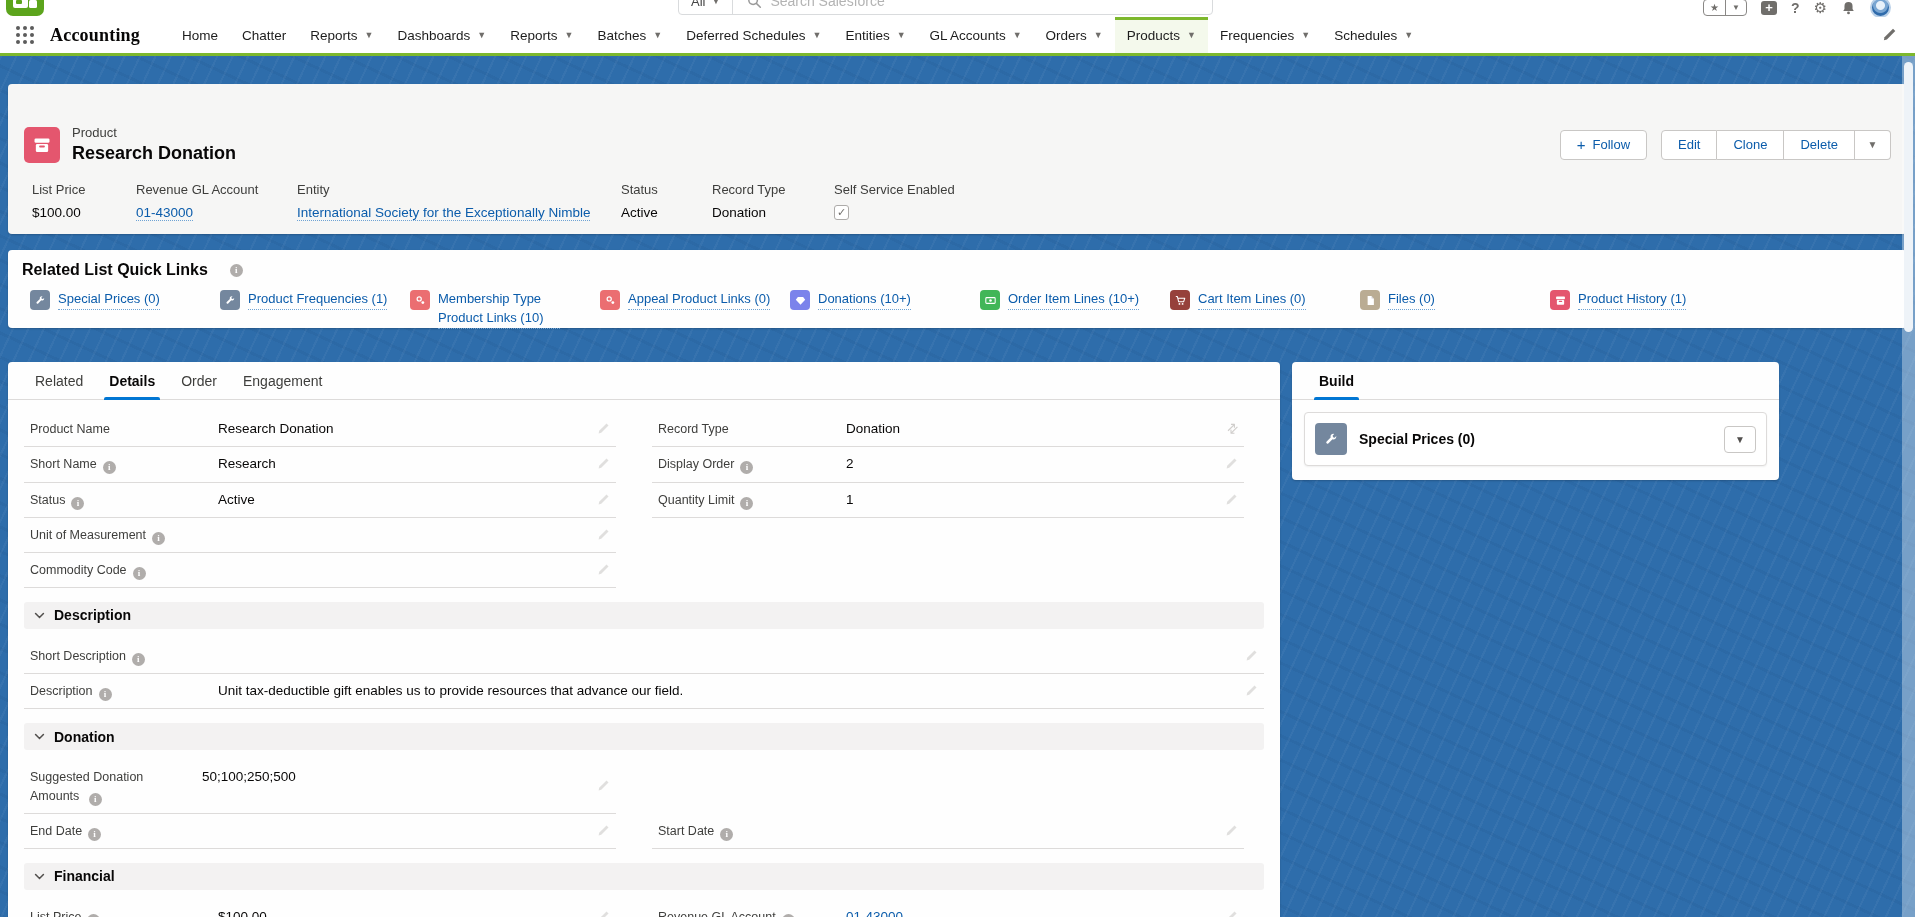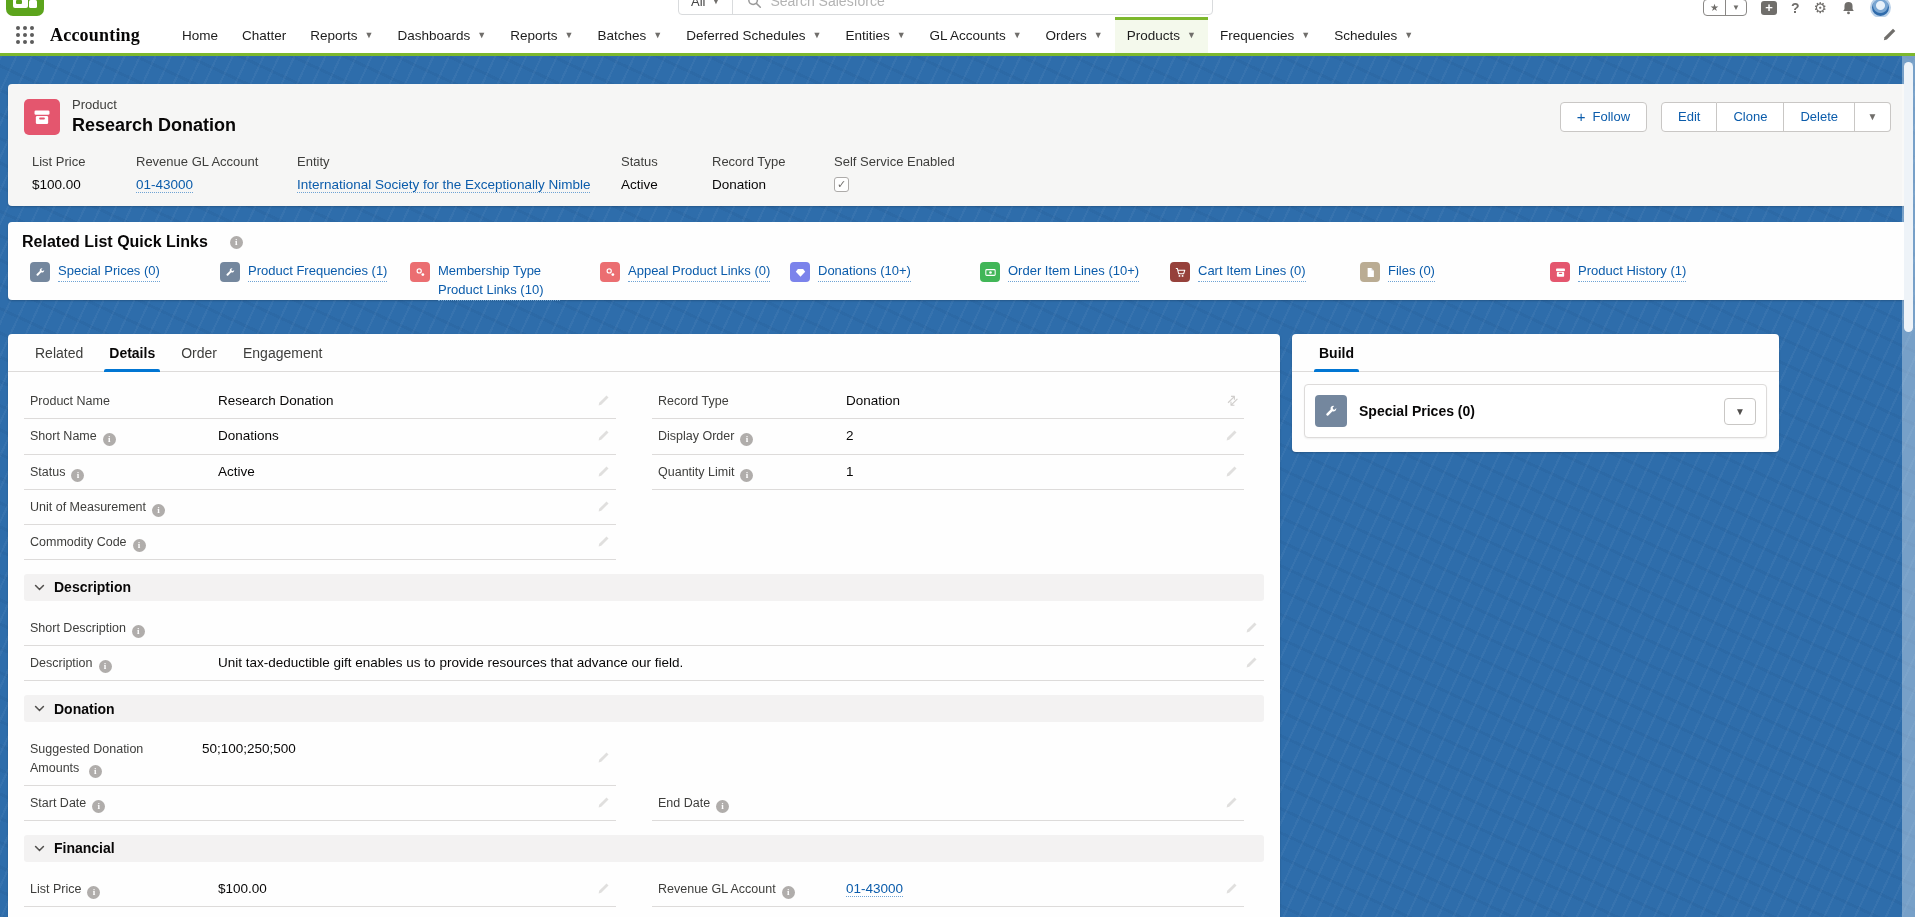--- a/index.html
+++ b/index.html
@@ -44,21 +44,21 @@
   .page { position:absolute; top:56px; left:0; right:0; bottom:0; padding:0 8px; overflow:hidden;
           background-color:#2e6dab;
           background-image:
             repeating-linear-gradient(115deg, rgba(255,255,255,.045) 0 2px, transparent 2px 14px),
             repeating-linear-gradient(25deg, rgba(10,40,80,.06) 0 3px, transparent 3px 22px); }
 
   .card { border-radius:4px; }
 
   
   .header-card { margin-top:28px; background:#f6f6f5; padding:13px 16px 14px; box-shadow:0 1px 2px rgba(0,0,0,.2); }
-  .hc-top { display:flex; align-items:center; }
+  .hc-top { display:flex; align-items:center;margin-top:28px; }
   .obj-icon { width:36px; height:36px; border-radius:5px; display:flex; align-items:center; justify-content:center; flex:0 0 auto; }
   .hc-titles { margin-left:12px; }
   .obj-label { font-size:13px; color:#3e3e3c; margin-bottom:3px; }
   .rec-title { font-size:18px; font-weight:700; color:#080707; }
   .hc-actions { margin-left:auto; display:flex; align-items:center; }
   .btn { height:30px; background:#fff; border:1px solid #c9c7c5; color:#0b5cab; font-size:13px;
          display:flex; align-items:center; justify-content:center; padding:0 16px; cursor:pointer; border-radius:4px; }
   .btn .plus { font-size:15px; margin-right:7px; font-weight:400; }
   .btn-follow { margin-right:14px; }
   .btn-group { display:flex; }
@@ -412,21 +412,21 @@
             <div class="cell">
               <span class="flabel"><span>Record Type</span></span>
               <span class="fvalue">Donation</span>
               <span class="rtype-ic">⇄</span>
             </div>
           </div>
 
           <div class="pair">
             <div class="cell">
               <span class="flabel"><span>Short Name</span><span class="info"></span></span>
-              <span class="fvalue">Donations</span>
+              <span class="fvalue">Research</span>
               <svg class="pencil" width="13" height="13" viewBox="0 0 16 16">
                   <path d="M11.7 1.8l2.5 2.5-9 9-3.2.7.7-3.2z" fill="#c8c6c4"></path>
                 </svg>
             </div>
             <div class="cell">
               <span class="flabel"><span>Display Order</span><span class="info"></span></span>
               <span class="fvalue">2</span>
               <svg class="pencil" width="13" height="13" viewBox="0 0 16 16">
                   <path d="M11.7 1.8l2.5 2.5-9 9-3.2.7.7-3.2z" fill="#c8c6c4"></path>
                 </svg>
@@ -504,28 +504,28 @@
               <span class="flabel narrow"><span>Suggested Donation Amounts</span> <span class="info"></span></span>
               <span class="fvalue">50;100;250;500</span>
               <svg class="pencil" width="13" height="13" viewBox="0 0 16 16">
                   <path d="M11.7 1.8l2.5 2.5-9 9-3.2.7.7-3.2z" fill="#c8c6c4"></path>
                 </svg>
             </div>
             <div class="cell nob"></div>
           </div>
           <div class="pair">
             <div class="cell">
+              <span class="flabel"><span>End Date</span><span class="info"></span></span>
+              <span class="fvalue"></span>
+              <svg class="pencil" width="13" height="13" viewBox="0 0 16 16">
+                  <path d="M11.7 1.8l2.5 2.5-9 9-3.2.7.7-3.2z" fill="#c8c6c4"></path>
+                </svg>
+            </div>
+            <div class="cell">
               <span class="flabel"><span>Start Date</span><span class="info"></span></span>
-              <span class="fvalue"></span>
-              <svg class="pencil" width="13" height="13" viewBox="0 0 16 16">
-                  <path d="M11.7 1.8l2.5 2.5-9 9-3.2.7.7-3.2z" fill="#c8c6c4"></path>
-                </svg>
-            </div>
-            <div class="cell">
-              <span class="flabel"><span>End Date</span><span class="info"></span></span>
               <span class="fvalue"></span>
               <svg class="pencil" width="13" height="13" viewBox="0 0 16 16">
                   <path d="M11.7 1.8l2.5 2.5-9 9-3.2.7.7-3.2z" fill="#c8c6c4"></path>
                 </svg>
             </div>
           </div>
 
           <div class="sect">
             <svg width="11" height="11" viewBox="0 0 14 14">
                 <path d="M2 4.5l5 5 5-5" fill="none" stroke="#514f4d" stroke-width="2" stroke-linecap="round"></path>

